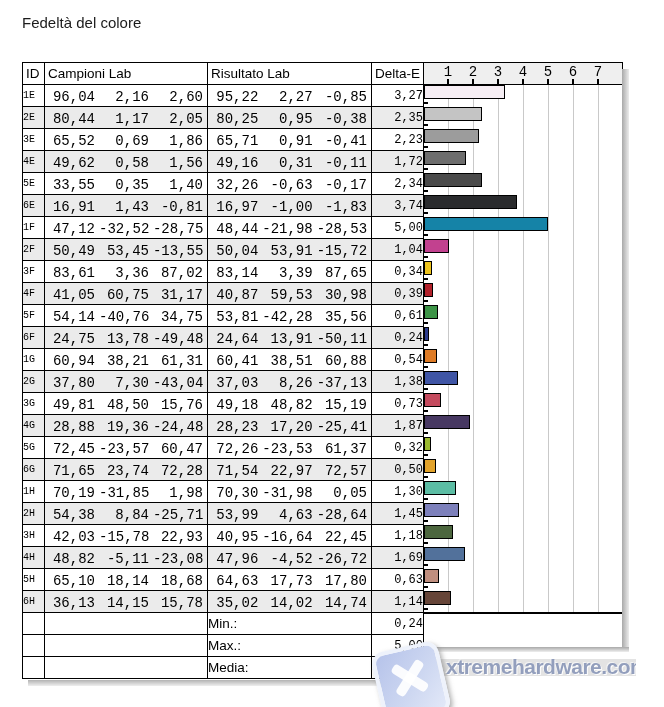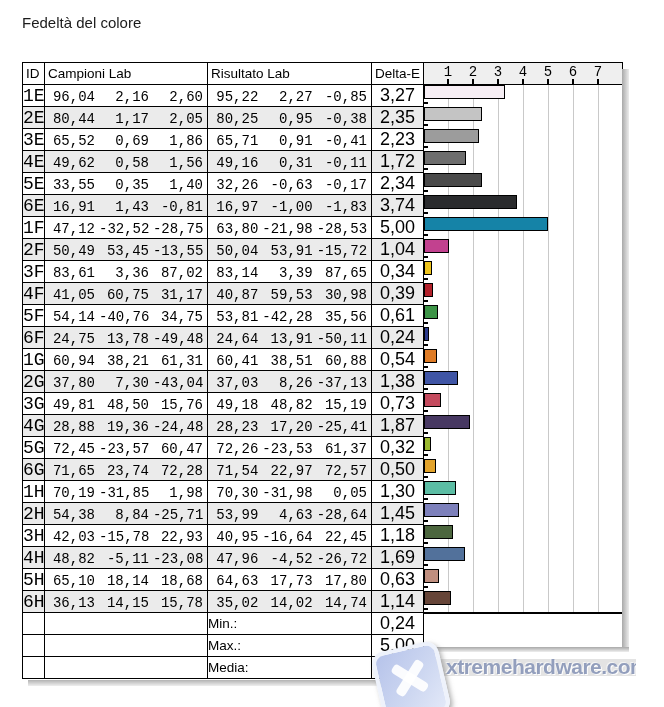--- a/index.html
+++ b/index.html
@@ -6,24 +6,24 @@
   .page{position:relative;width:636px;height:707px;background:#fff;overflow:hidden;
         font-family:"Liberation Sans",sans-serif;}
   .title{position:absolute;left:22px;top:14px;font-size:15px;color:#1b1b1b;}
 
   
   table.colortab{position:absolute;left:22px;top:62px;border-collapse:collapse;
       table-layout:fixed;width:401px;}
   table.colortab td,table.colortab th{border:1px solid #000;height:21px;padding:0;
       font-weight:normal;overflow:hidden;white-space:nowrap;}
   table.colortab th{font-size:13.5px;text-align:left;padding-left:3px;background:#fff;}
-  td.c-id{font-family:"Liberation Mono",monospace;font-size:18px;padding-left:2px;}
+  td.c-id{font-family:"Liberation Mono",monospace;font-size:10px;padding-left:2px;}
   td.c-lab span{display:inline-block;width:33.33%;box-sizing:border-box;text-align:right;
       padding-right:4px;font-family:"Liberation Mono",monospace;font-size:14px;}
-  td.c-delta{font-family:Liberation Sans, sans-serif;font-size:18px;text-align:center;
+  td.c-delta{font-family:Liberation Mono, monospace;font-size:12px;text-align:right;
       padding-right:4px;}
   td.c-sumlabel{font-size:13.5px;padding-left:3px;}
   tr.stripe td{background:#ebebeb;}
 
   
   .chart-header{position:absolute;left:423px;top:62px;width:200px;height:23px;
       box-sizing:border-box;border:1px solid #000;background:#efefef;}
   .chart-header .lbl{position:absolute;top:1px;transform:translateX(-50%);
       font-family:"Liberation Mono",monospace;font-size:14px;}
   .chart-header .tick{position:absolute;bottom:0;width:2px;height:5px;background:#000;}
@@ -111,21 +111,21 @@
         </tr>
         <tr class="stripe">
           <td class="c-id">6E</td>
           <td class="c-lab"><span>16,91</span><span>1,43</span><span>-0,81</span></td>
           <td class="c-lab"><span>16,97</span><span>-1,00</span><span>-1,83</span></td>
           <td class="c-delta">3,74</td>
         </tr>
         <tr>
           <td class="c-id">1F</td>
           <td class="c-lab"><span>47,12</span><span>-32,52</span><span>-28,75</span></td>
-          <td class="c-lab"><span>63,80</span><span>-21,98</span><span>-28,53</span></td>
+          <td class="c-lab"><span>48,44</span><span>-21,98</span><span>-28,53</span></td>
           <td class="c-delta">5,00</td>
         </tr>
         <tr class="stripe">
           <td class="c-id">2F</td>
           <td class="c-lab"><span>50,49</span><span>53,45</span><span>-13,55</span></td>
           <td class="c-lab"><span>50,04</span><span>53,91</span><span>-15,72</span></td>
           <td class="c-delta">1,04</td>
         </tr>
         <tr>
           <td class="c-id">3F</td>

